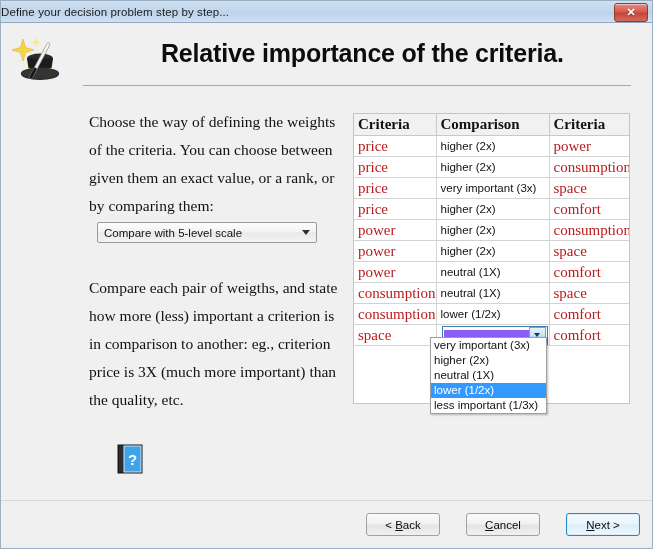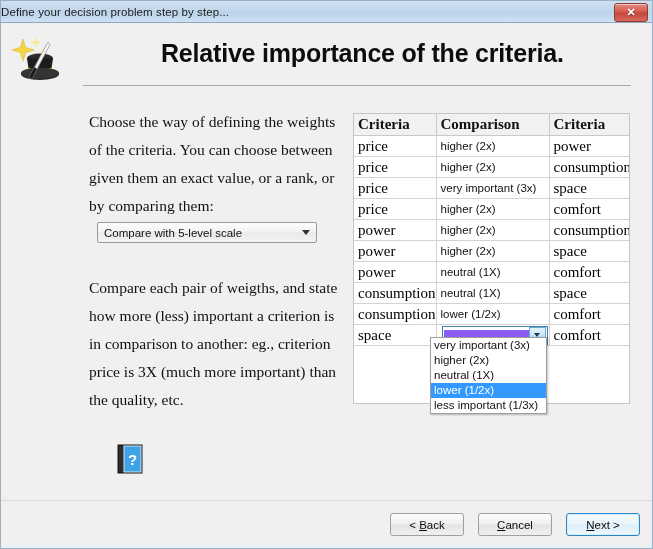--- a/index.html
+++ b/index.html
@@ -190,21 +190,21 @@
     padding: 0 0 0 4px;
     height: 20px;
     background: #fff;
     overflow: hidden;
     white-space: nowrap;
   }
   table.grid td:last-child { border-right: none; }
   td.crit {
     font-family: "Liberation Serif", serif;
     font-size: 15px;
-    color: #000000;
+    color: #b91c1c;
     background: #f1f1f1;
   }
   td.cmp {
     font-family: "Liberation Sans", sans-serif;
     font-size: 11.5px;
     color: #111;
     background: #fff;
   }
   col.c1 { width: 82px; }
   col.c2 { width: 113px; }
@@ -285,21 +285,21 @@
     top: 499px;
     width: 651px;
     height: 1px;
     background: #d8d8d8;
   }
   .btn-row {
     position: absolute;
     right: 12px;
     top: 512px;
     display: flex;
-    gap: 14px;
+    gap: 26px;
     margin-left: 12px;
   }
   .wbtn {
     width: 74px;
     height: 23px;
     font-family: "Liberation Sans", sans-serif;
     font-size: 11.5px;
     color: #0b0b0b;
     background: linear-gradient(to bottom, #fbfbfb 0%, #f0f0f0 48%, #e4e4e4 52%, #f0f0f0 100%);
     border: 1px solid #a0a0a0;

